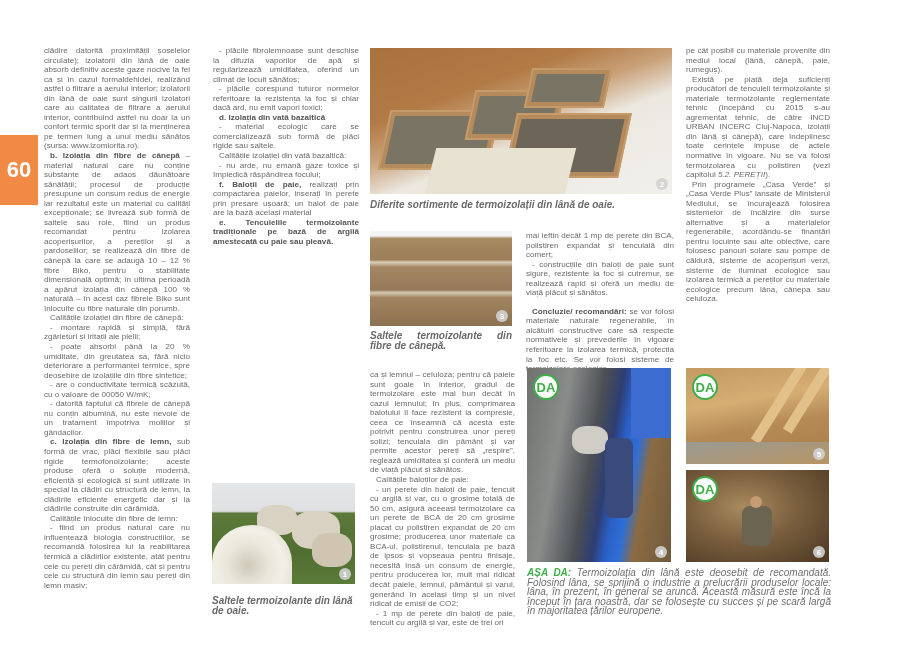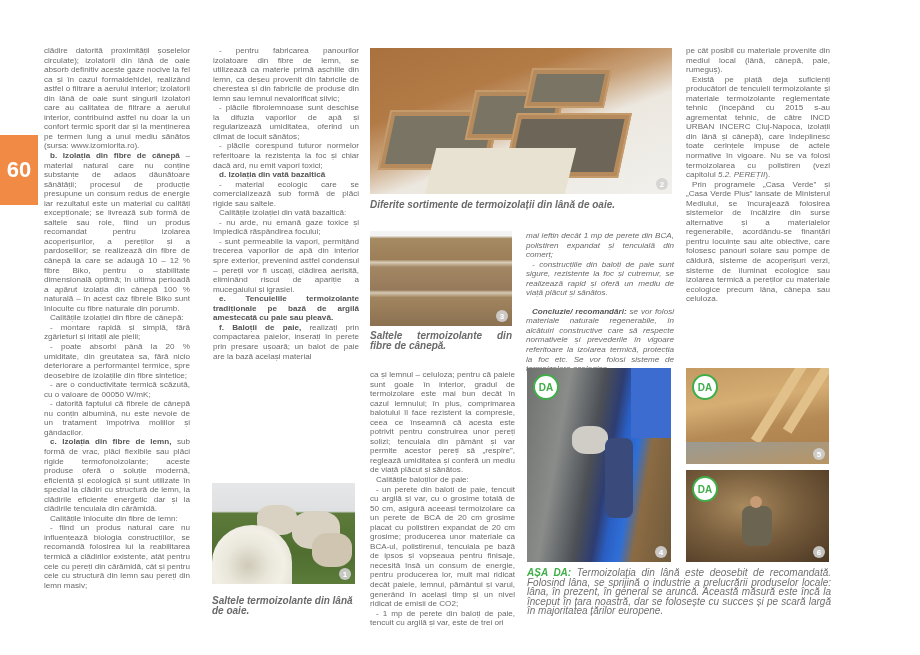--- a/index.html
+++ b/index.html
@@ -18,34 +18,34 @@
     color: #6a6a6a;
   }
   .col p { margin: 0; }
   .col p.ind { text-indent: 6px; }
   .col p.gap { margin-top: 9px; }
   .col b { color: #555; }
   .col i { font-style: italic; }
 
   #col1 { left: 44px; top: 46px; width: 146px; }
   #col2 { left: 213px; top: 46px; width: 146px; }
-  #col3 { left: 370px; top: 231px; width: 145px; font-style: italic; }
+  #col3 { left: 370px; top: 231px; width: 145px; }
   #col3b { left: 370px; top: 370px; width: 145px; }
   #col4 { left: 686px; top: 46px; width: 144px; }
 
   .photo { position: absolute; overflow: hidden; }
   .badge-num {
     position: absolute; width: 12px; height: 12px; border-radius: 50%;
     background: rgba(210,210,210,0.9); color: #fff; font-size: 8px; font-weight: bold;
     display: flex; align-items: center; justify-content: center;
   }
   .da-badge {
     position: absolute; width: 26px; height: 26px; border-radius: 50%;
     background: #fff; border: 2.5px solid #3fae49; color: #3fae49;
-    font-weight: bold; font-size: 10px; display: flex; align-items: center; justify-content: center;
+    font-weight: bold; font-size: 13px; display: flex; align-items: center; justify-content: center;
     font-family: "Liberation Sans", sans-serif;
   }
   .caption {
     position: absolute; font-size: 10px; font-style: italic; color: #6a6a6a; line-height: 10px; font-weight: bold;
   }
 
   
   #photo1 { left: 212px; top: 483px; width: 143px; height: 101px;
     background: linear-gradient(180deg, #e6e7e9 0%, #dfe0e2 28%, #5d7a3a 30%, #4f6e30 70%, #5c7c3a 100%); }
   #photo1 .roll { position: absolute; left: 0; top: 42px; width: 80px; height: 62px; border-radius: 50% 50% 0 0/60% 60% 0 0;
@@ -90,36 +90,34 @@
   </div>
 
 <div id="col1" class="col">
   <p>clădire datorită proximității șoselelor circulate); izolatorii din lână de oaie absorb definitiv aceste gaze nocive la fel ca și în cazul formaldehidei, realizând astfel o filtrare a aerului interior; izolatorii din lână de oaie sunt singurii izolatori care au calitatea de filtrare a aerului interior, contribuind astfel nu doar la un confort termic sporit dar și la menținerea pe termen lung a unui mediu sănătos (sursa: www.izomiorita.ro).</p>
   <p class="ind"><b>b. Izolația din fibre de cânepă</b><span> – material natural care nu conține substanțe de adaos dăunătoare sănătății; procesul de producție presupune un consum redus de energie iar rezultatul este un material cu calități excepționale; se livrează sub formă de saltele sau role, fiind un produs recomandat pentru izolarea acoperișurilor, a pereților și a pardoselilor; se realizează din fibre de cânepă la care se adaugă 10 – 12 % fibre Biko, pentru o stabilitate dimensională optimă; în ultima perioadă a apărut izolația din cânepă 100 % naturală – în acest caz fibrele Biko sunt înlocuite cu fibre naturale din porumb.</span></p>
   <p class="ind">Calitățile izolației din fibre de cânepă:</p>
   <p class="ind">- montare rapidă și simplă, fără zgârieturi și iritații ale pielii;</p>
   <p class="ind">- poate absorbi până la 20 % umiditate, din greutatea sa, fără nicio deteriorare a performanței termice, spre deosebire de izolațiile din fibre sintetice;</p>
   <p class="ind">- are o conductivitate termică scăzută, cu o valoare de 00050 W/mK;</p>
   <p class="ind">- datorită faptului că fibrele de cânepă nu conțin albumină, nu este nevoie de un tratament împotriva moliilor și gândacilor.</p>
-  <p class="ind"><b>c. Izolația din fibre de lemn,</b><span> sub formă de vrac, plăci flexibile sau plăci rigide termofonoizolante; aceste produse oferă o soluție modernă, eficientă și ecologică și sunt utilizate în special la clădiri cu structură de lemn, la clădirile eficiente energetic dar și la clădirile tencuiala din cărămidă.</span></p>
+  <p class="ind"><b>c. Izolația din fibre de lemn,</b><span> sub formă de vrac, plăci flexibile sau plăci rigide termofonoizolante; aceste produse oferă o soluție modernă, eficientă și ecologică și sunt utilizate în special la clădiri cu structură de lemn, la clădirile eficiente energetic dar și la clădirile construite din cărămidă.</span></p>
   <p class="ind">Calitățile înlocuite din fibre de lemn:</p>
   <p class="ind">- fiind un produs natural care nu influențează biologia construcțiilor, se recomandă folosirea lui la reabilitarea termică a clădirilor existente, atât pentru cele cu pereți din cărămidă, cât și pentru cele cu structură din lemn sau pereți din lemn masiv;</p>
 </div>
 
 <div id="col2" class="col">
-  <p class="ind">- pentru fabricarea panourilor izolatoare din fibre de lemn, se utilizează ca materie primă așchiile din lemn, ca deșeu provenit din fabricile de cherestea și din fabricile de produse din lemn sau lemnul nevalorificat silvic;</p>
   <p class="ind">- plăcile fibrolemnoase sunt deschise la difuzia vaporilor de apă și regularizează umiditatea, oferind un climat de locuit sănătos;</p>
   <p class="ind">- plăcile corespund tuturor normelor referitoare la rezistența la foc și chiar dacă ard, nu emit vapori toxici;</p>
   <p class="ind"><b>d. Izolația din vată bazaltică</b></p>
   <p class="ind">- material ecologic care se comercializează sub formă de plăci rigide sau saltele.</p>
   <p class="ind">Calitățile izolației din vată bazaltică:</p>
   <p class="ind">- nu arde, nu emană gaze toxice și împiedică răspândirea focului;</p>
-  <p class="ind">- sunt permeabile la vapori, permițând trecerea vaporilor de apă din interior spre exterior, prevenind astfel condensul – pereții vor fi uscați, clădirea aerisită, eliminând riscul de apariție a mucegaiului și igrasiei.</p>
+  <p class="ind"><b>f. Baloții de paie,</b><span> realizați prin compactarea paielor, inserați în perete prin presare ușoară; un balot de paie are la bază același material</span></p>
   <p class="ind"><b>e. Tencuielile termoizolante tradiționale pe bază de argilă amestecată cu paie sau pleavă.</b></p>
-  <p class="ind"><b>f. Baloții de paie,</b><span> realizați prin compactarea paielor, inserați în perete prin presare ușoară; un balot de paie are la bază același material</span></p>
 </div>
 
 <div id="photo1" class="photo">
   <div class="sheep" style="left:45px;top:22px;width:40px;height:30px;"></div>
   <div class="sheep" style="left:80px;top:28px;width:48px;height:38px;"></div>
   <div class="sheep" style="left:100px;top:50px;width:40px;height:34px;background:#cfc5b1;"></div>
   <div class="roll"></div>
   <div class="badge-num" style="right:4px;bottom:4px;">1</div>
 </div>
 <div class="caption" style="left:212px;top:596px;width:150px;">Saltele termoizolante din lână de oaie.</div>

